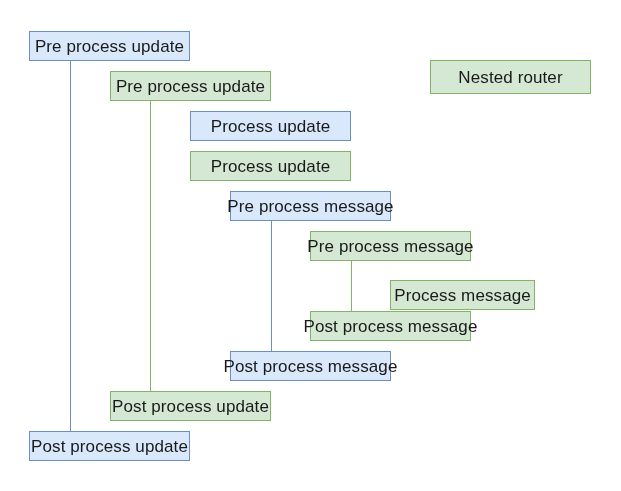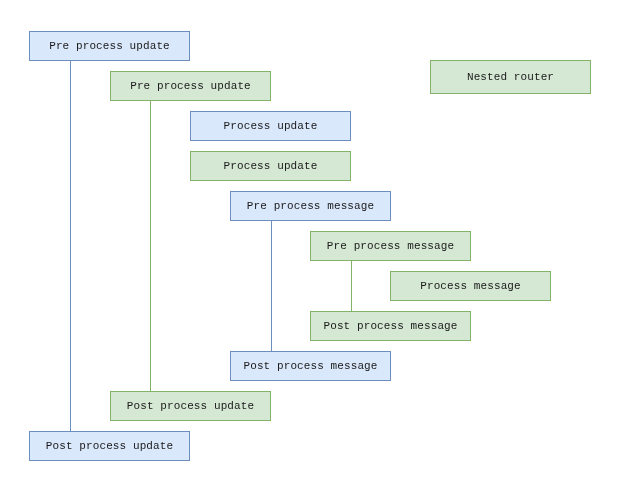--- a/index.html
+++ b/index.html
@@ -23,29 +23,28 @@
     background: #ffffff;
   }
   .node {
     position: absolute;
     box-sizing: border-box;
     width: 161px;
     height: 30px;
     display: flex;
     align-items: center;
     justify-content: center;
-    font-size: 11px;
+    font-size: 17px;
     line-height: 1;
     color: #1a1a1a;
     border-width: 1px;
     border-style: solid;
     letter-spacing: 0.1px;
     white-space: nowrap;
     z-index: 2;
-    font-family: Liberation Mono, monospace;
   }
   .node.blue {
     background: #dae8fc;
     border-color: #6c8ebf;
   }
   .node.green {
     background: #d5e8d4;
     border-color: #82b366;
   }
   .edge {
@@ -78,21 +77,21 @@
     </div>
     <div class="node green" style="left: 190px; top: 151px; width: 161px; height: 30px;">
       <span>Process update</span>
     </div>
     <div class="node blue" style="left: 230px; top: 191px; width: 161px; height: 30px;">
       <span>Pre process message</span>
     </div>
     <div class="node green" style="left: 310px; top: 231px; width: 161px; height: 30px;">
       <span>Pre process message</span>
     </div>
-    <div class="node green" style="left: 390px; top: 271px; width: 161px; height: 30px;">
+    <div class="node green" style="left: 390px; top: 280px; width: 145px; height: 30px;">
       <span>Process message</span>
     </div>
     <div class="node green" style="left: 310px; top: 311px; width: 161px; height: 30px;">
       <span>Post process message</span>
     </div>
     <div class="node blue" style="left: 230px; top: 351px; width: 161px; height: 30px;">
       <span>Post process message</span>
     </div>
     <div class="node green" style="left: 110px; top: 391px; width: 161px; height: 30px;">
       <span>Post process update</span>

